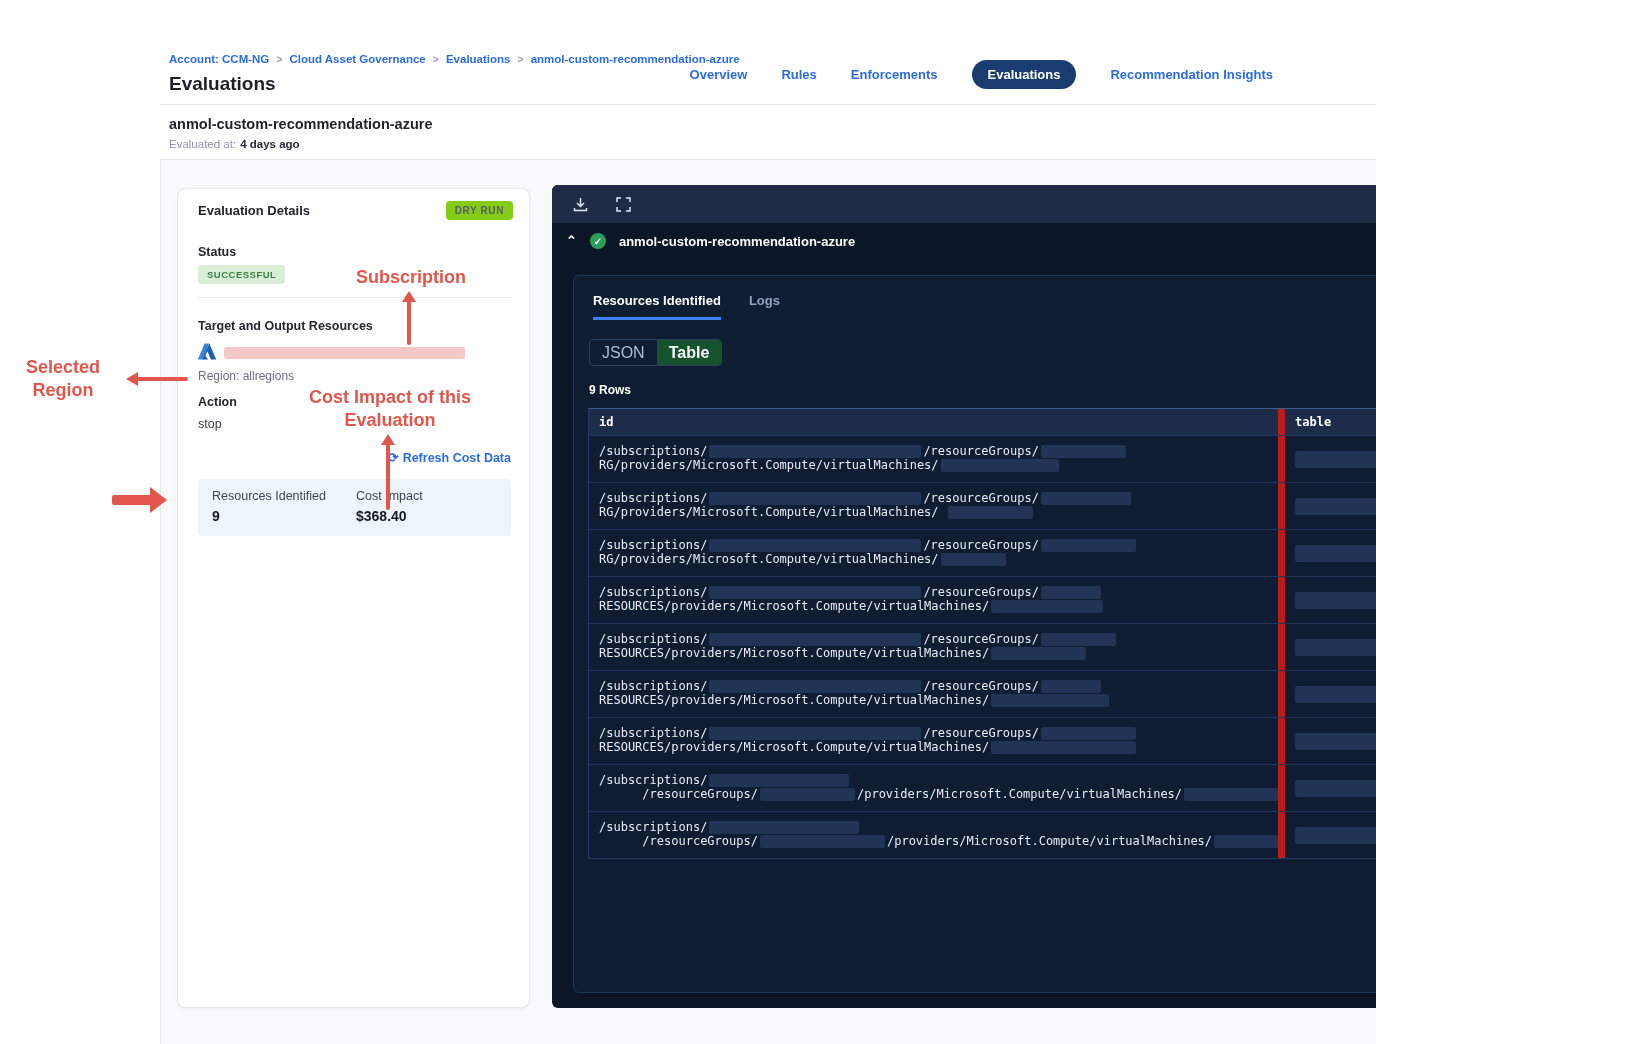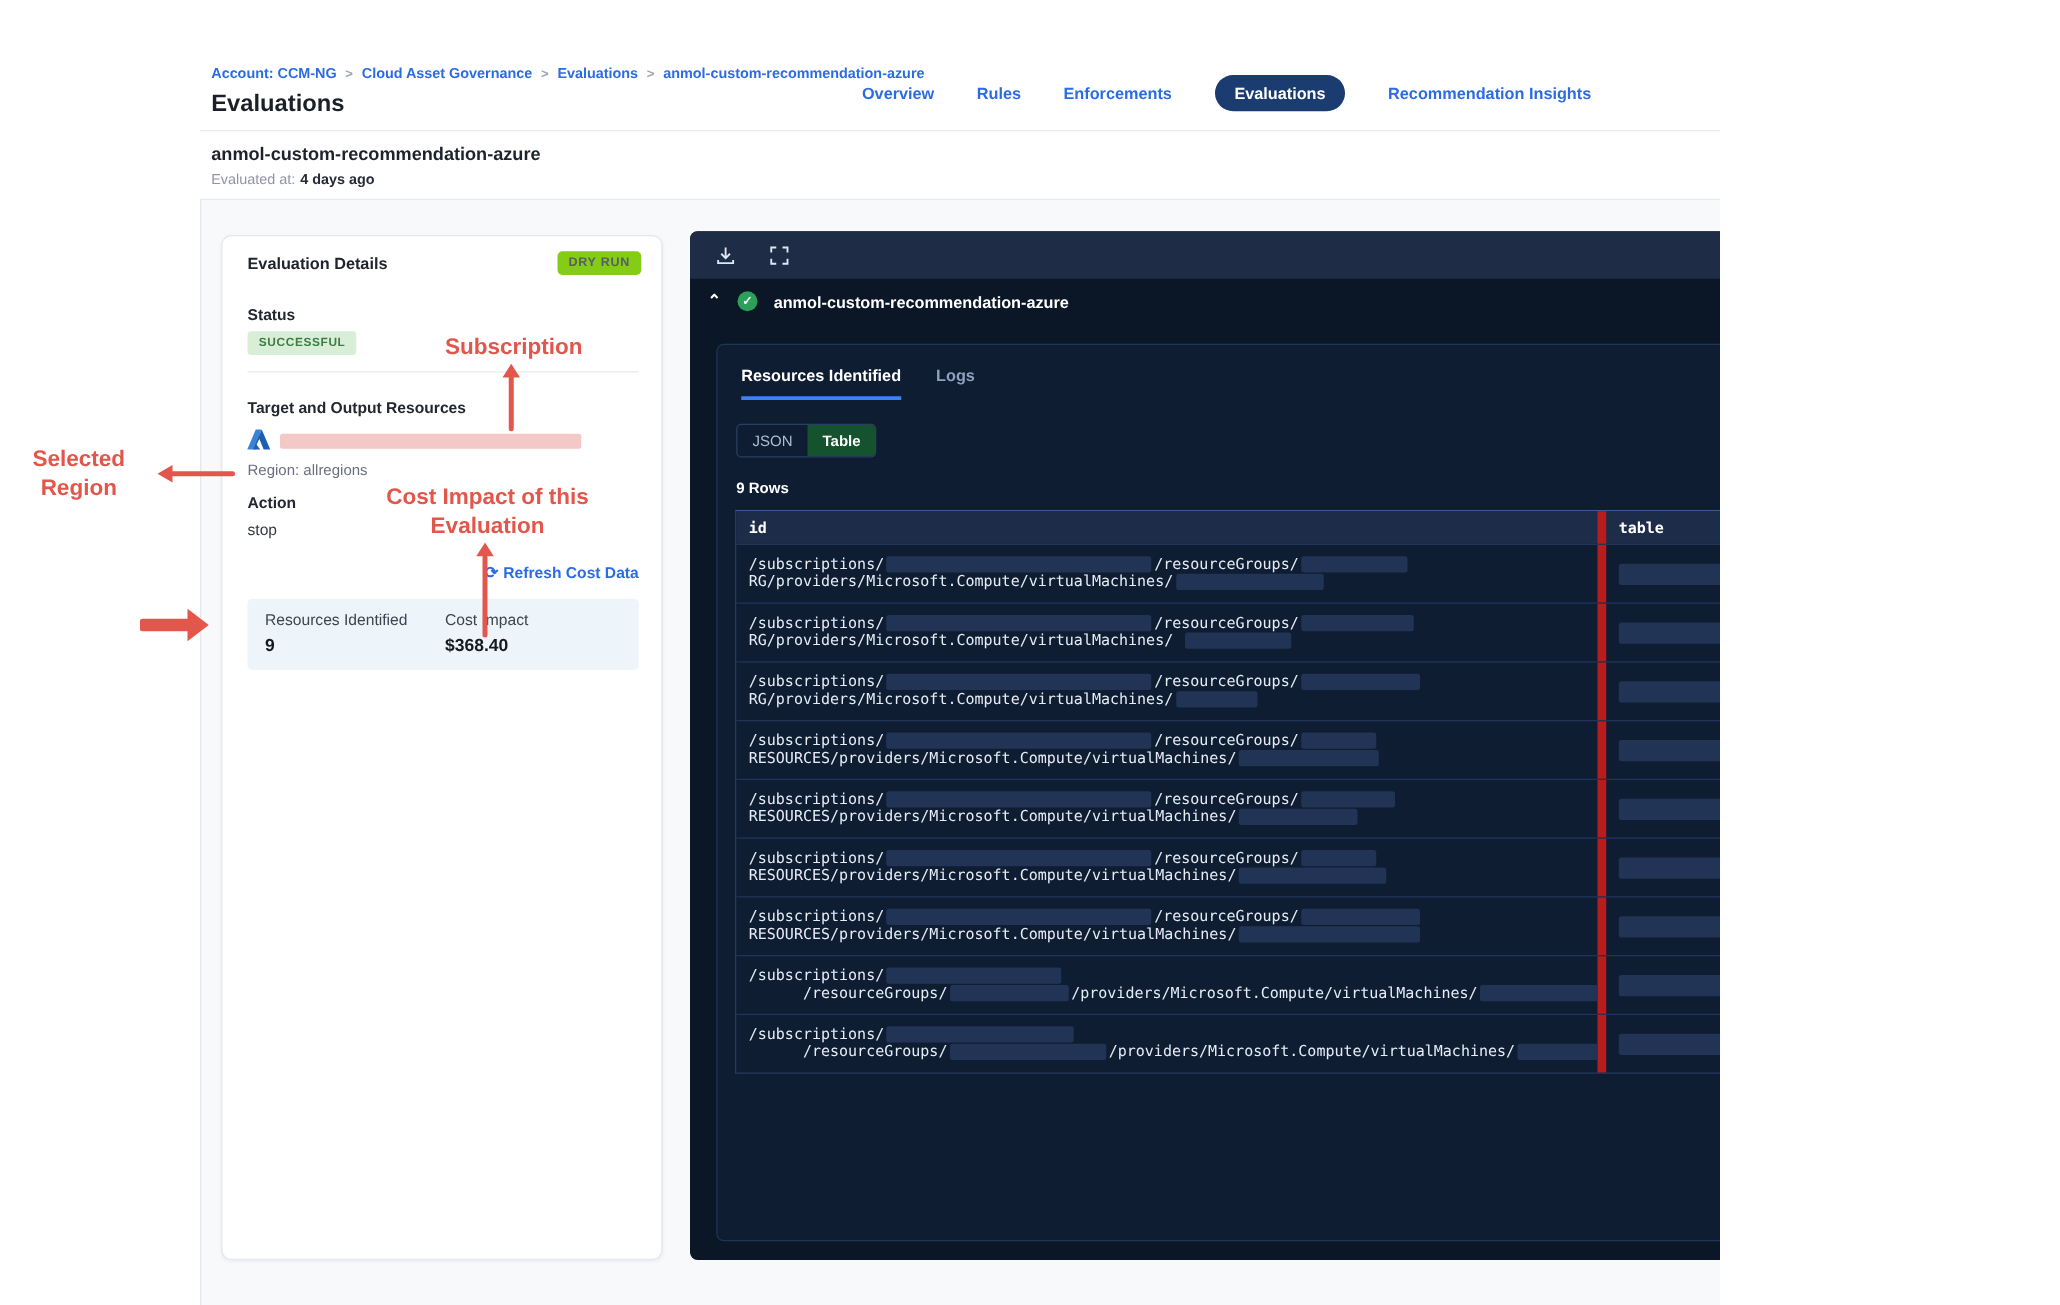--- a/index.html
+++ b/index.html
@@ -65,21 +65,21 @@
   .chev { color:#ffffff; font-size:13px; font-weight:700; cursor:pointer; line-height:10px; }
   .check-ic { width:16px; height:16px; border-radius:50%; background:#2ca05a; color:#fff; font-size:10px; font-weight:700;
     display:flex; align-items:center; justify-content:center; }
   .dp-sect-title { color:#ffffff; font-size:13px; font-weight:700; }
 
   .inner-card { left:21px; top:90px; width:1010px; height:718px; background:#0f1d33; border:1px solid #203455; border-radius:6px; }
   .tab-row { position:absolute; left:19px; top:17px; display:flex; gap:28px; }
   .itab { font-size:13px; font-weight:700; color:#8ea2c0; cursor:pointer; padding-bottom:9px; }
   .itab.active { color:#ffffff; border-bottom:3px solid #3b82f6; }
   .toggle { position:absolute; left:15px; top:63px; height:27px; display:flex; border:1px solid #2b3f63; border-radius:4px; overflow:hidden; }
-  .tg-seg { font-size:12px; display:flex; align-items:center; padding:0 12px; color:#aebdd4; cursor:pointer;text-align:right; }
+  .tg-seg { font-size:16px; display:flex; align-items:center; padding:0 12px; color:#aebdd4; cursor:pointer;text-align:right; }
   .tg-seg.active { background:#14532d; color:#ffffff; font-weight:700; }
   .icon-btn { position:absolute; top:47px; height:34px; background:#182844; border:1px solid #2b4067; border-radius:6px;
     display:flex; align-items:center; justify-content:center; gap:8px; cursor:pointer; }
   .btn-search { left:842px; width:34px; }
   .btn-filter { left:886px; width:72px; color:#ffffff; font-size:12.5px; font-weight:700; }
   .btn-copy { left:970px; width:36px; }
   .rows-count { position:absolute; left:15px; top:107px; color:#ffffff; font-size:12px; font-weight:700; }
   .flatten { position:absolute; left:908px; top:105px; display:flex; align-items:center; gap:27px; color:#ffffff; font-size:12px; }
   .flat-dot { width:11px; height:11px; border-radius:50%; background:#ffffff; cursor:pointer; }
 

